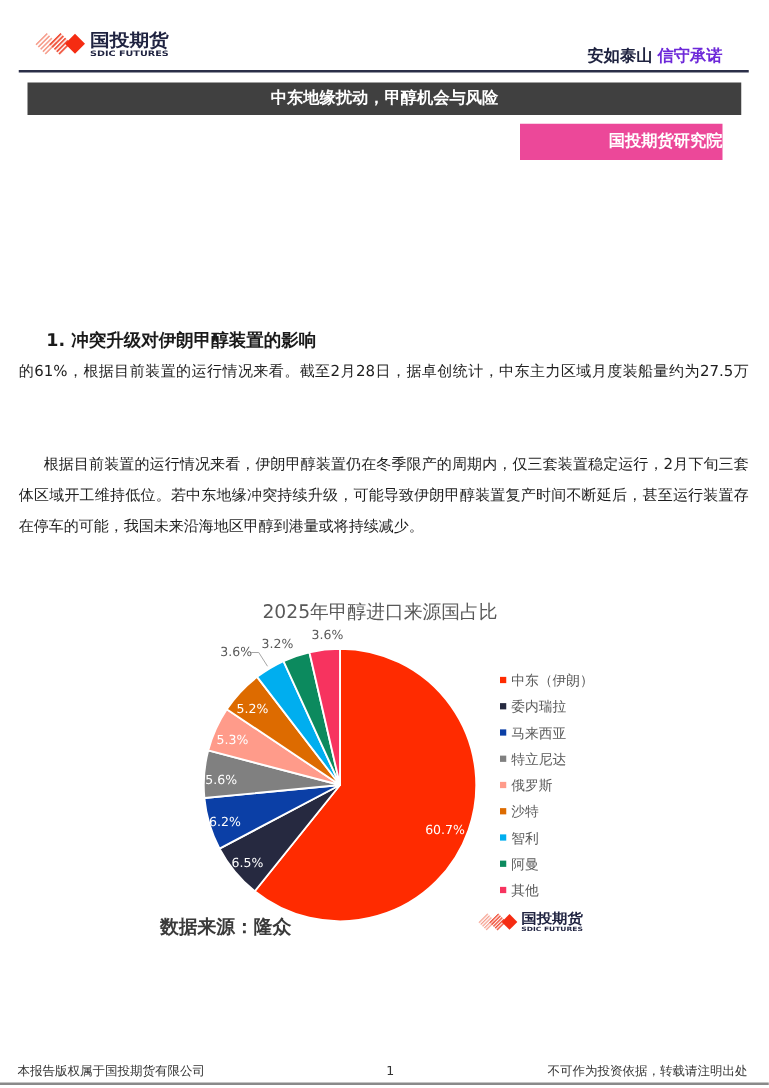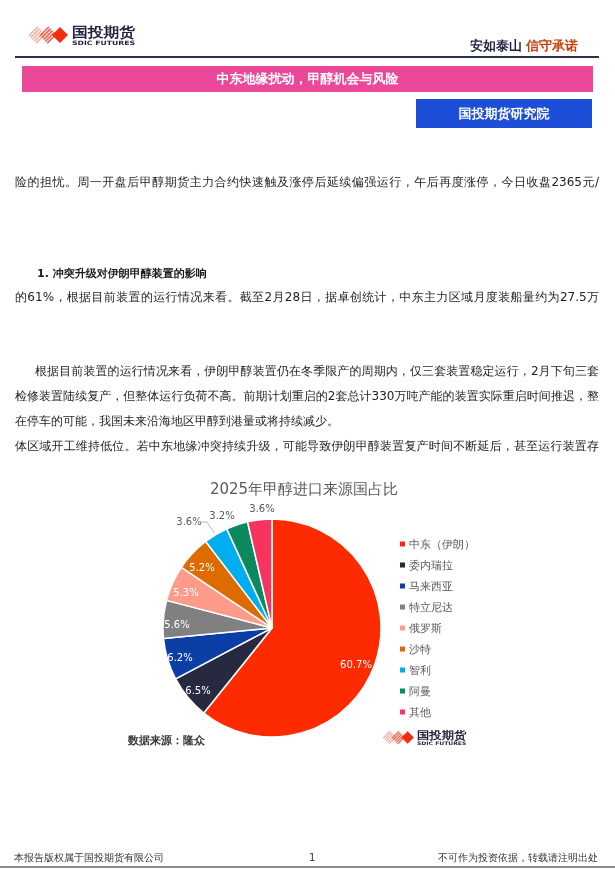--- a/index.html
+++ b/index.html
@@ -12,51 +12,51 @@
     .abs { position: absolute; }
 
     
     #header-logo { left: 26px; top: 23px; width: 115px; height: 24px; }
     #slogan {
       left: 440px; top: 38px; width: 138px; height: 16px;
       text-align: right; font-size: 13px; font-weight: bold; line-height: 16px;
       white-space: nowrap;
     }
     #slogan .p1 { color: #1F2340; margin-top: 16px; }
-    #slogan .p2 { color: #c2410c; margin-left: 4px; }
+    #slogan .p2 { color: #6d28d9; margin-left: 4px; }
     #header-rule { left: 15px; top: 56px; width: 584px; height: 1.5px; background: #2B2F48; }
 
     #title-banner {
       left: 22px; top: 66px; width: 571px; height: 26px;
+      background: #404040; color: #fff; font-size: 13px; font-weight: bold;
+      line-height: 26px; text-align: center; white-space: nowrap;
+    }
+    #institute-box {
+      left: 416px; top: 99px; width: 162px; height: 29px;
       background: #ec4899; color: #fff; font-size: 13px; font-weight: bold;
-      line-height: 26px; text-align: center; white-space: nowrap;
-    }
-    #institute-box {
-      left: 416px; top: 99px; width: 176px; height: 29px;
-      background: #1d4ed8; color: #fff; font-size: 13px; font-weight: bold;
-      line-height: 29px; text-align: center; white-space: nowrap;
+      line-height: 29px; text-align: right; white-space: nowrap;
     }
 
     
     .para { position: absolute; left: 15px; width: 584px; }
     .line {
       height: 25px; line-height: 25px; font-size: 12px; white-space: nowrap;
       text-align: justify; text-align-last: justify; color: #1e1e1e;
     }
     .line.indent { padding-left: 20px; }
     .line.last { text-align-last: left; }
     #section-heading {
       left: 37px; top: 261px; height: 25px; line-height: 25px;
-      font-size: 11px; font-weight: bold; color: #1a1a1a; white-space: nowrap;
+      font-size: 14px; font-weight: bold; color: #1a1a1a; white-space: nowrap;
     }
 
     
     #chart-svg { left: 100px; top: 470px; width: 420px; height: 285px; overflow: visible; }
     #chart-source {
-      left: 128px; top: 734px; font-size: 11px; font-weight: bold; color: #3a3a3a;
+      left: 128px; top: 734px; font-size: 15px; font-weight: bold; color: #3a3a3a;
       line-height: 14px; white-space: nowrap;
     }
     #watermark-logo { left: 381px; top: 728px; width: 90px; height: 19px; }
 
     
     .foot { top: 851px; font-size: 10px; line-height: 14px; color: #333; white-space: nowrap; }
     #footer-copyright { left: 14px; }
     #footer-page { left: 309px; }
     #footer-disclaimer { right: 17px; }
     #footer-rule { left: 0; top: 866px; width: 615px; height: 1.5px; background: #8A8A8A; }
@@ -85,34 +85,32 @@
 <div id="slogan" class="abs">
   <span class="p1">安如泰山</span><span class="p2">信守承诺</span>
 </div>
 
 <div id="header-rule" class="abs"></div>
 
 <div id="title-banner" class="abs">中东地缘扰动，甲醇机会与风险</div>
 <div id="institute-box" class="abs">国投期货研究院</div>
 
 <div class="para" style="top:170px;">
-  <div class="line">险的担忧。周一开盘后甲醇期货主力合约快速触及涨停后延续偏强运行，午后再度涨停，今日收盘2365元/</div>
 </div>
 
 <div id="section-heading" class="abs">1. 冲突升级对伊朗甲醇装置的影响</div>
 
 <div class="para" style="top:285px;">
   <div class="line">的61%，根据目前装置的运行情况来看。截至2月28日，据卓创统计，中东主力区域月度装船量约为27.5万</div>
 </div>
 
 <div class="para" style="top:359px;">
   <div class="line indent">根据目前装置的运行情况来看，伊朗甲醇装置仍在冬季限产的周期内，仅三套装置稳定运行，2月下旬三套</div>
-  <div class="line">检修装置陆续复产，但整体运行负荷不高。前期计划重启的2套总计330万吨产能的装置实际重启时间推迟，整</div>
+  <div class="line">体区域开工维持低位。若中东地缘冲突持续升级，可能导致伊朗甲醇装置复产时间不断延后，甚至运行装置存</div>
   <div class="line last">在停车的可能，我国未来沿海地区甲醇到港量或将持续减少。</div>
-  <div class="line">体区域开工维持低位。若中东地缘冲突持续升级，可能导致伊朗甲醇装置复产时间不断延后，甚至运行装置存</div>
 </div>
 
 <svg id="chart-svg" class="abs" viewBox="100 470 420 285">
   <text x="304" y="494" text-anchor="middle" font-size="15" fill="#595959" font-family="DejaVu Sans, sans-serif">2025年甲醇进口来源国占比</text>
   <g id="pie-slices">
       <path d="M272,628 L272.00,519.00 A109,109 0 1 1 203.79,713.02 Z" fill="#FF2B00" stroke="#ffffff" stroke-width="1.5" stroke-linejoin="round"></path>
       <path d="M272,628 L203.79,713.02 A109,109 0 0 1 175.61,678.90 Z" fill="#262940" stroke="#ffffff" stroke-width="1.5" stroke-linejoin="round"></path>
       <path d="M272,628 L175.61,678.90 A109,109 0 0 1 163.50,638.44 Z" fill="#0B3FA6" stroke="#ffffff" stroke-width="1.5" stroke-linejoin="round"></path>
       <path d="M272,628 L163.50,638.44 A109,109 0 0 1 166.56,600.37 Z" fill="#808080" stroke="#ffffff" stroke-width="1.5" stroke-linejoin="round"></path>
       <path d="M272,628 L166.56,600.37 A109,109 0 0 1 181.41,567.39 Z" fill="#FF9B8A" stroke="#ffffff" stroke-width="1.5" stroke-linejoin="round"></path>

